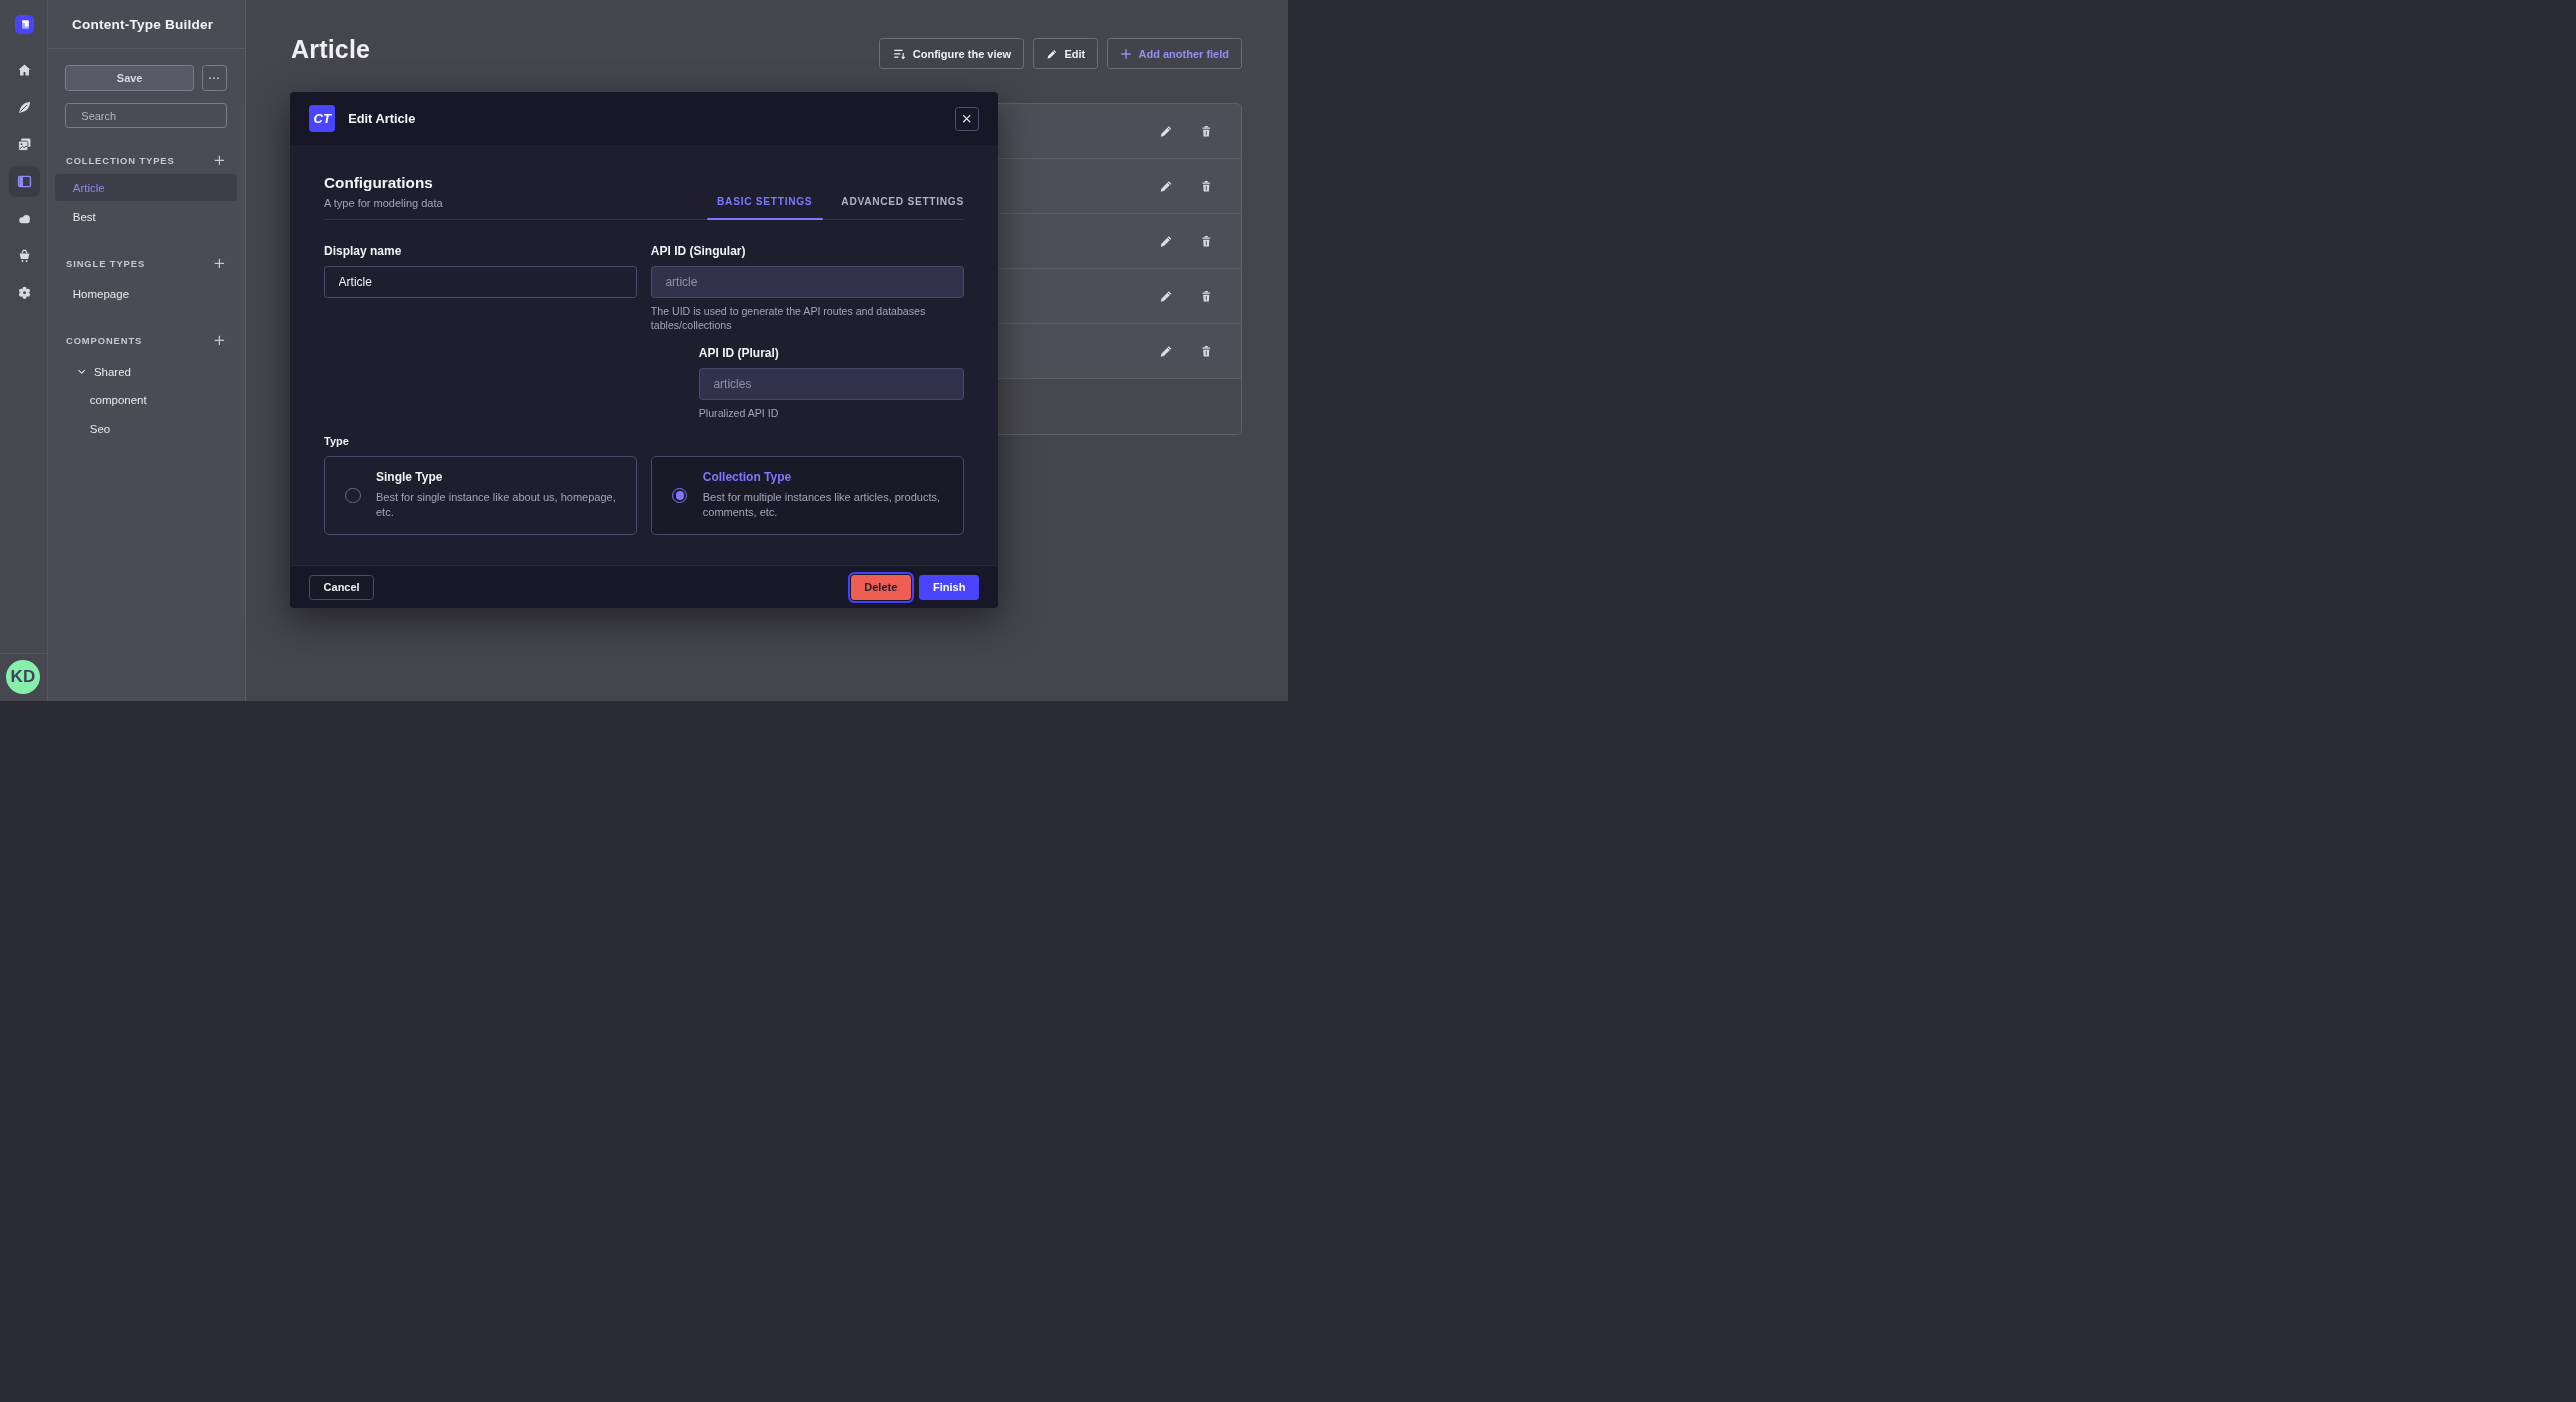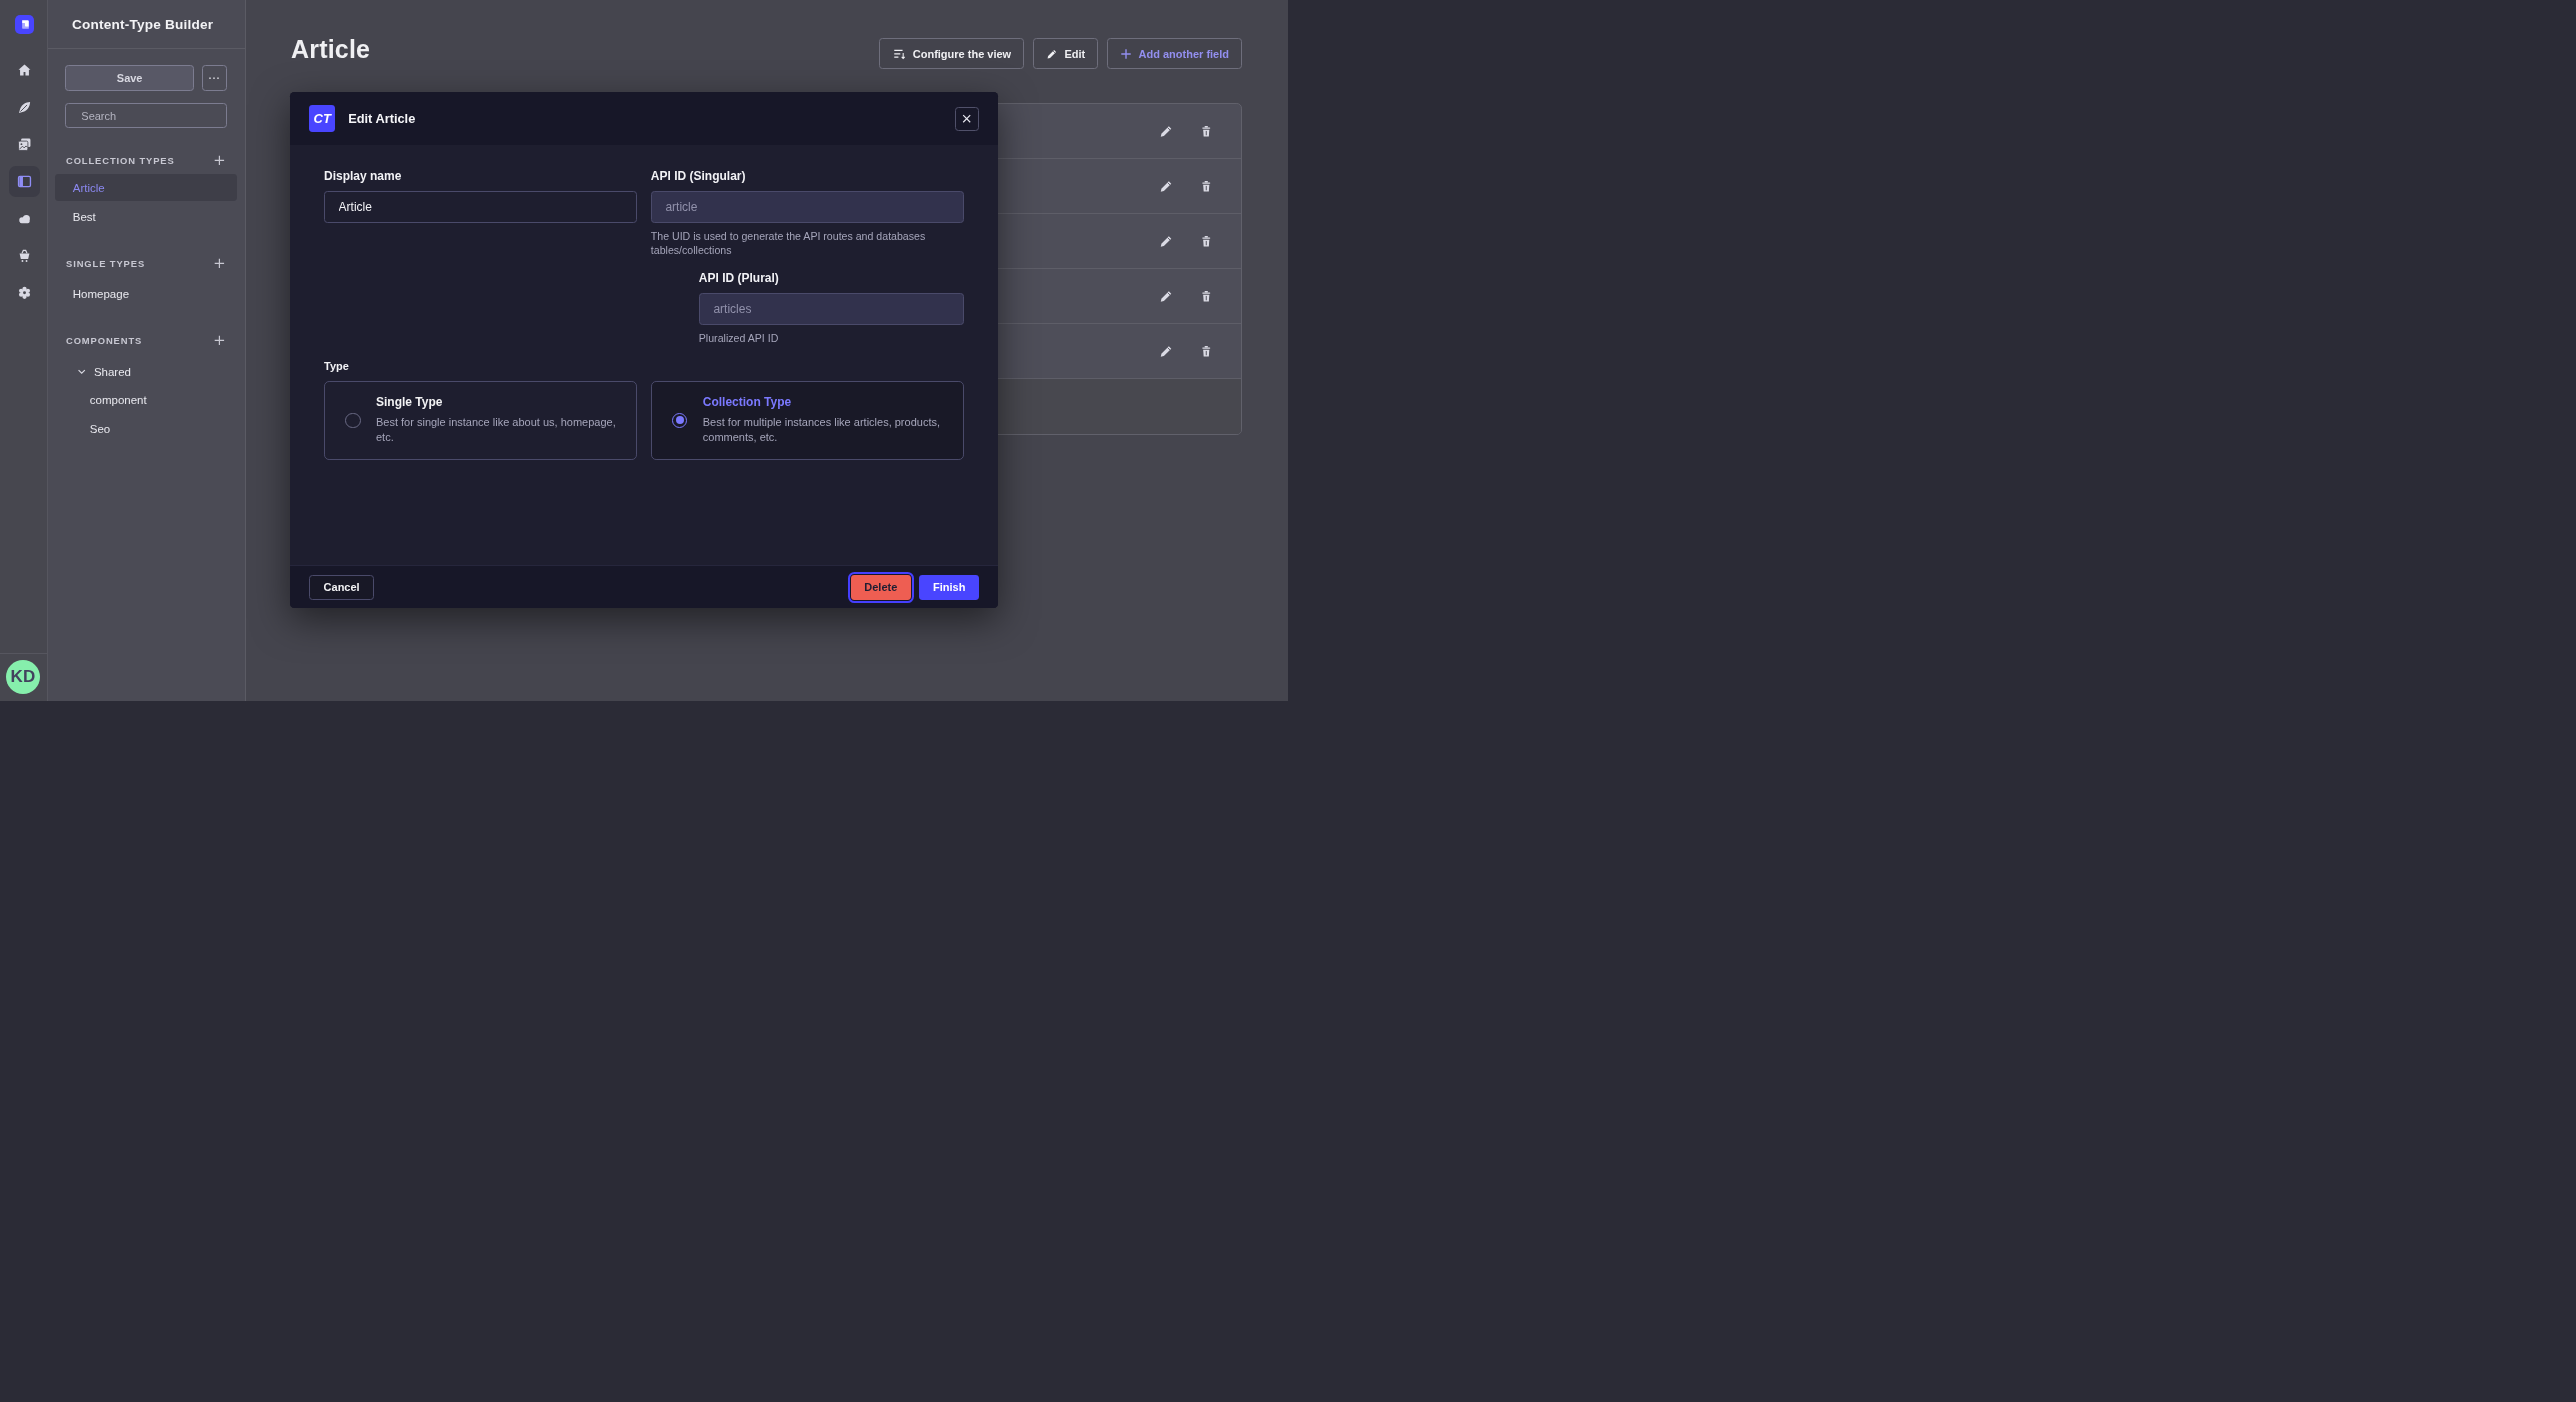--- a/index.html
+++ b/index.html
@@ -368,20 +368,30 @@
       <div class="m-badge">CT</div>
       <div class="m-title">Edit Article</div>
       <button class="m-close">
         <svg width="9.4" height="9.4" viewBox="0 0 12 12">
             <path d="M1.5 1.5l9 9M10.5 1.5l-9 9" stroke="#e8e8f0" stroke-width="1.5"></path>
           </svg>
       </button>
     </div>
 
     <div class="m-body">
+      <div class="cfg-row">
+        <div>
+          <div class="cfg-title">Configurations</div>
+          <div class="cfg-sub">A type for modeling data</div>
+        </div>
+        <div class="tabs">
+          <span class="tab active">BASIC SETTINGS</span>
+          <span class="tab">ADVANCED SETTINGS</span>
+        </div>
+      </div>
 
       <div class="form-grid">
         <div class="col">
           <div class="field">
             <div class="f-label">Display name</div>
             <input class="f-input" value="Article" style="">
           </div>
         </div>
         <div class="col">
           <div class="field">

